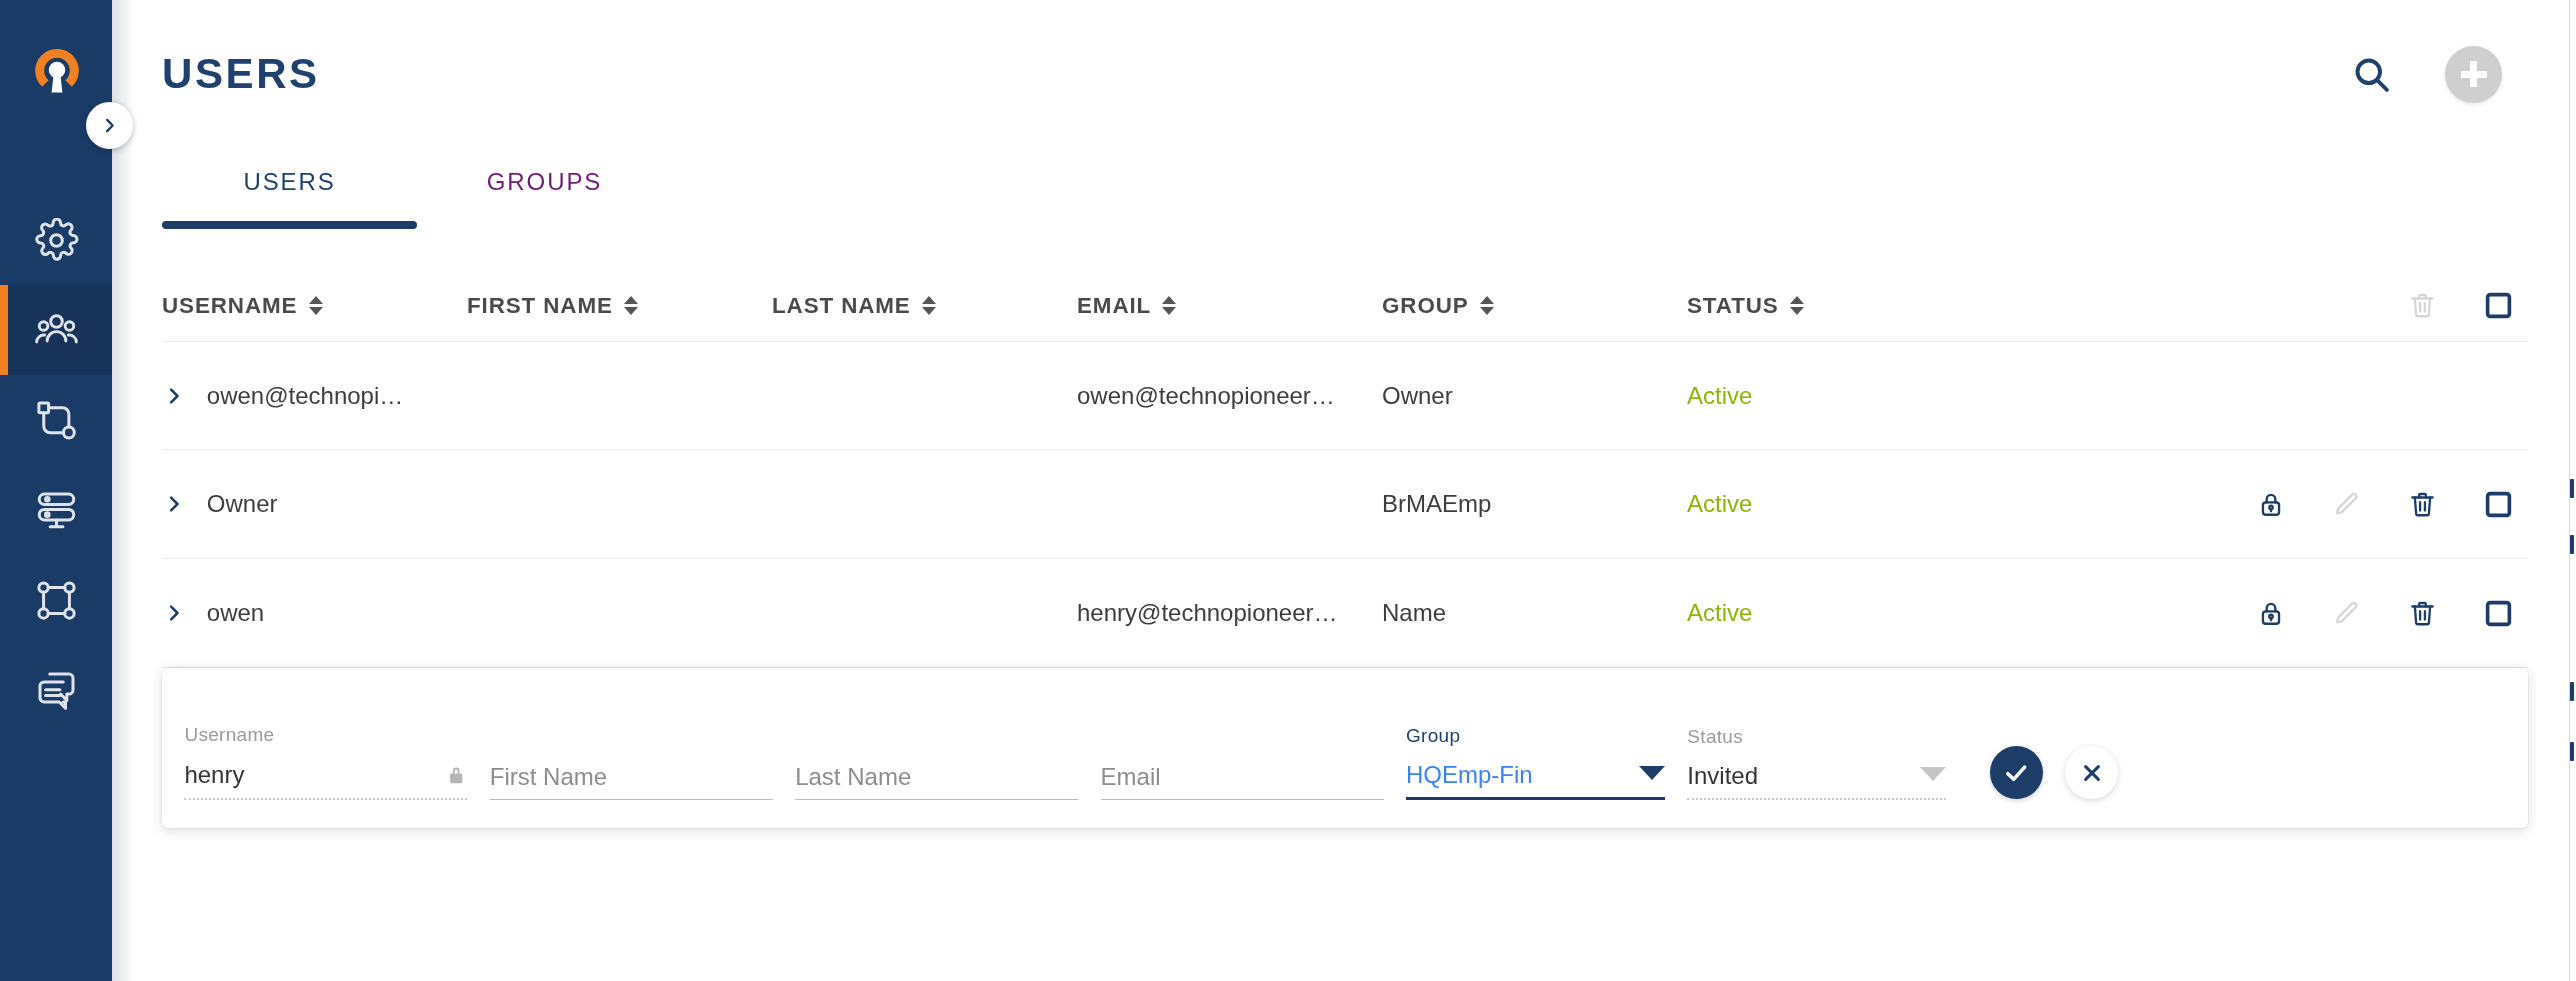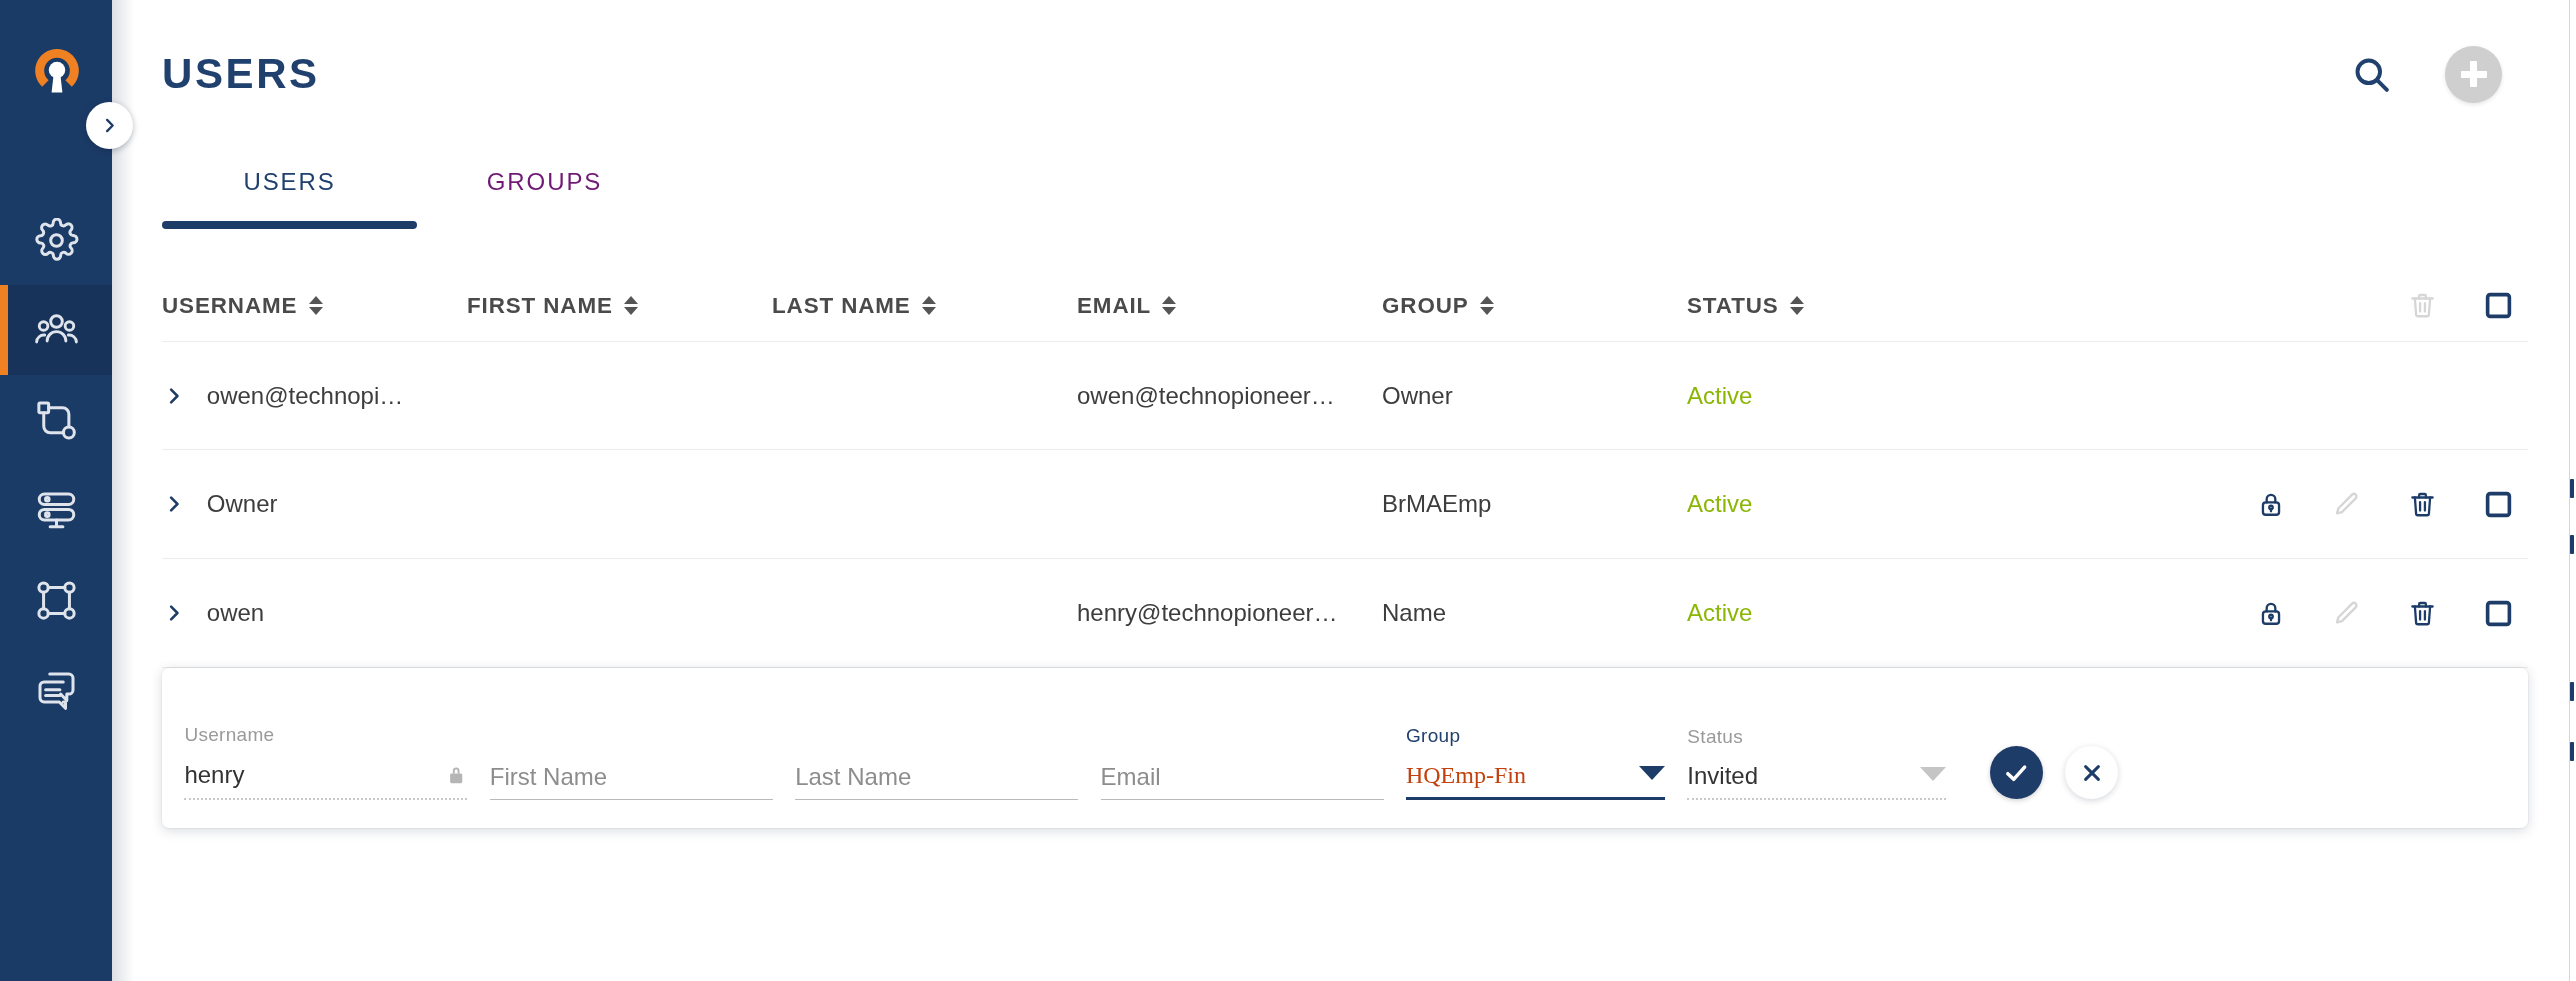--- a/index.html
+++ b/index.html
@@ -293,21 +293,21 @@
     align-items: center;
     justify-content: space-between;
     gap: 8.6px;
     padding-bottom: 10.4px;
   }
   .field-value {
     font-size: 24px;
     color: #333333;
     line-height: 1;
   }
-  .field-value.focused { color: #c2410c; font-family: Liberation Serif, serif; }
+  .field-value.focused { color: #3b82f6; }
   .field-value.placeholder { color: #8d8d8d; }
 
   .underline-solid { border-bottom: 1.7px solid #b9b9b9; }
   .underline-dotted { border-bottom: 2.6px dotted #c9c9c9; }
   .underline-active { border-bottom: 3.5px solid #1d3c68; }
 
   .field-icon { flex: 0 0 auto; display: flex; align-items: center; }
   .field-icon svg { display: block; }
 
   .caret {

